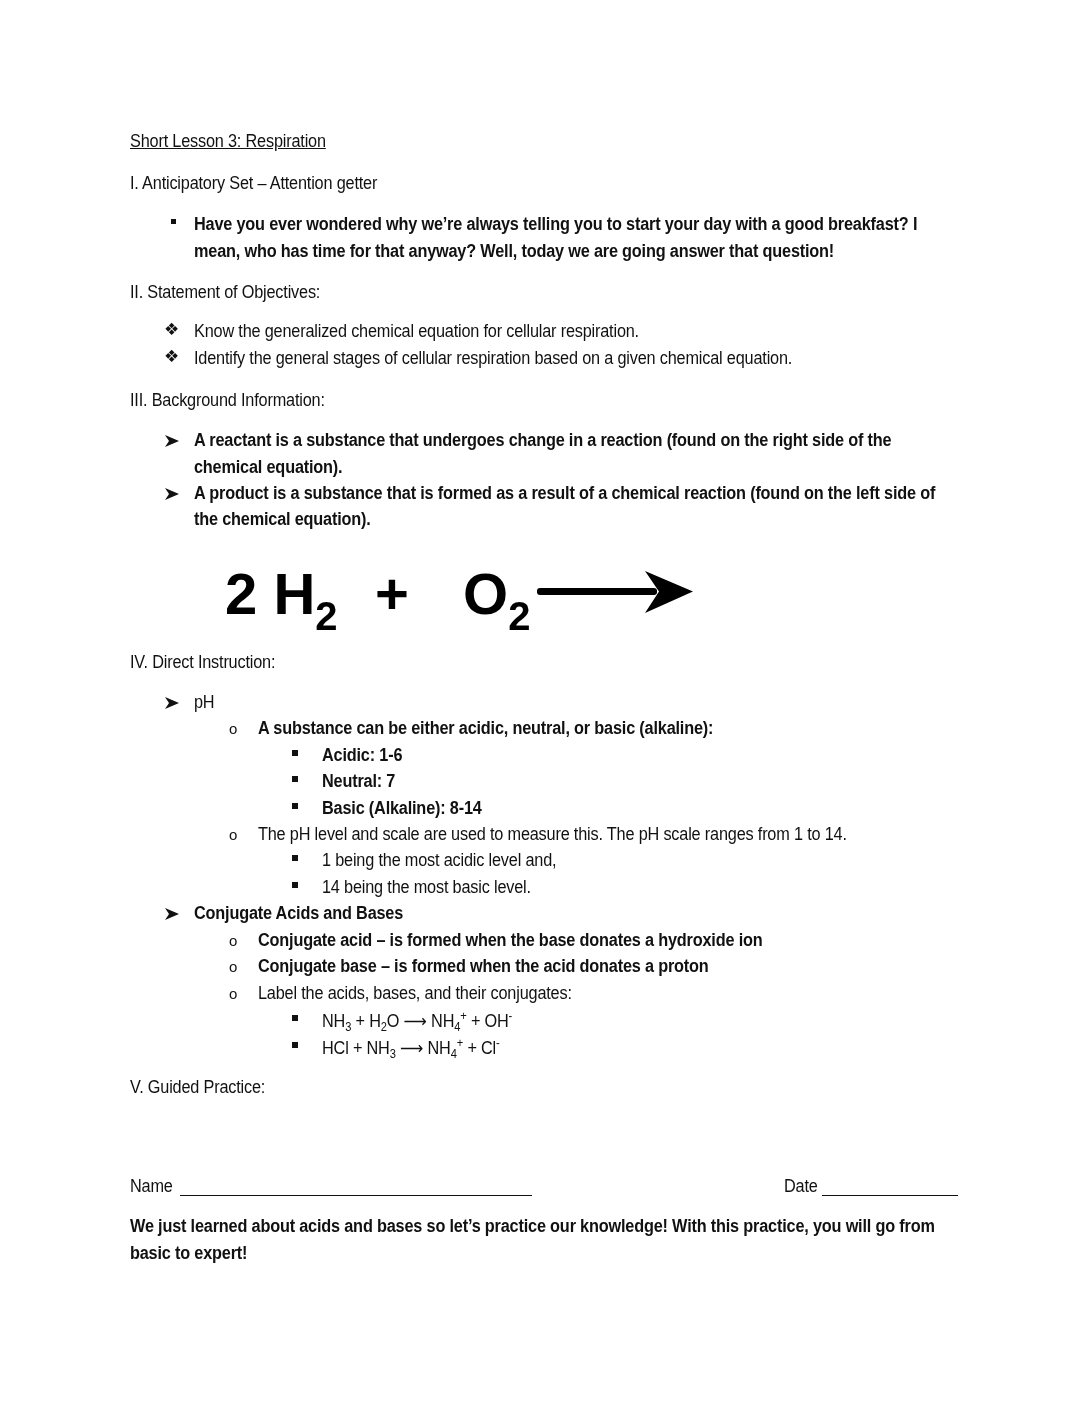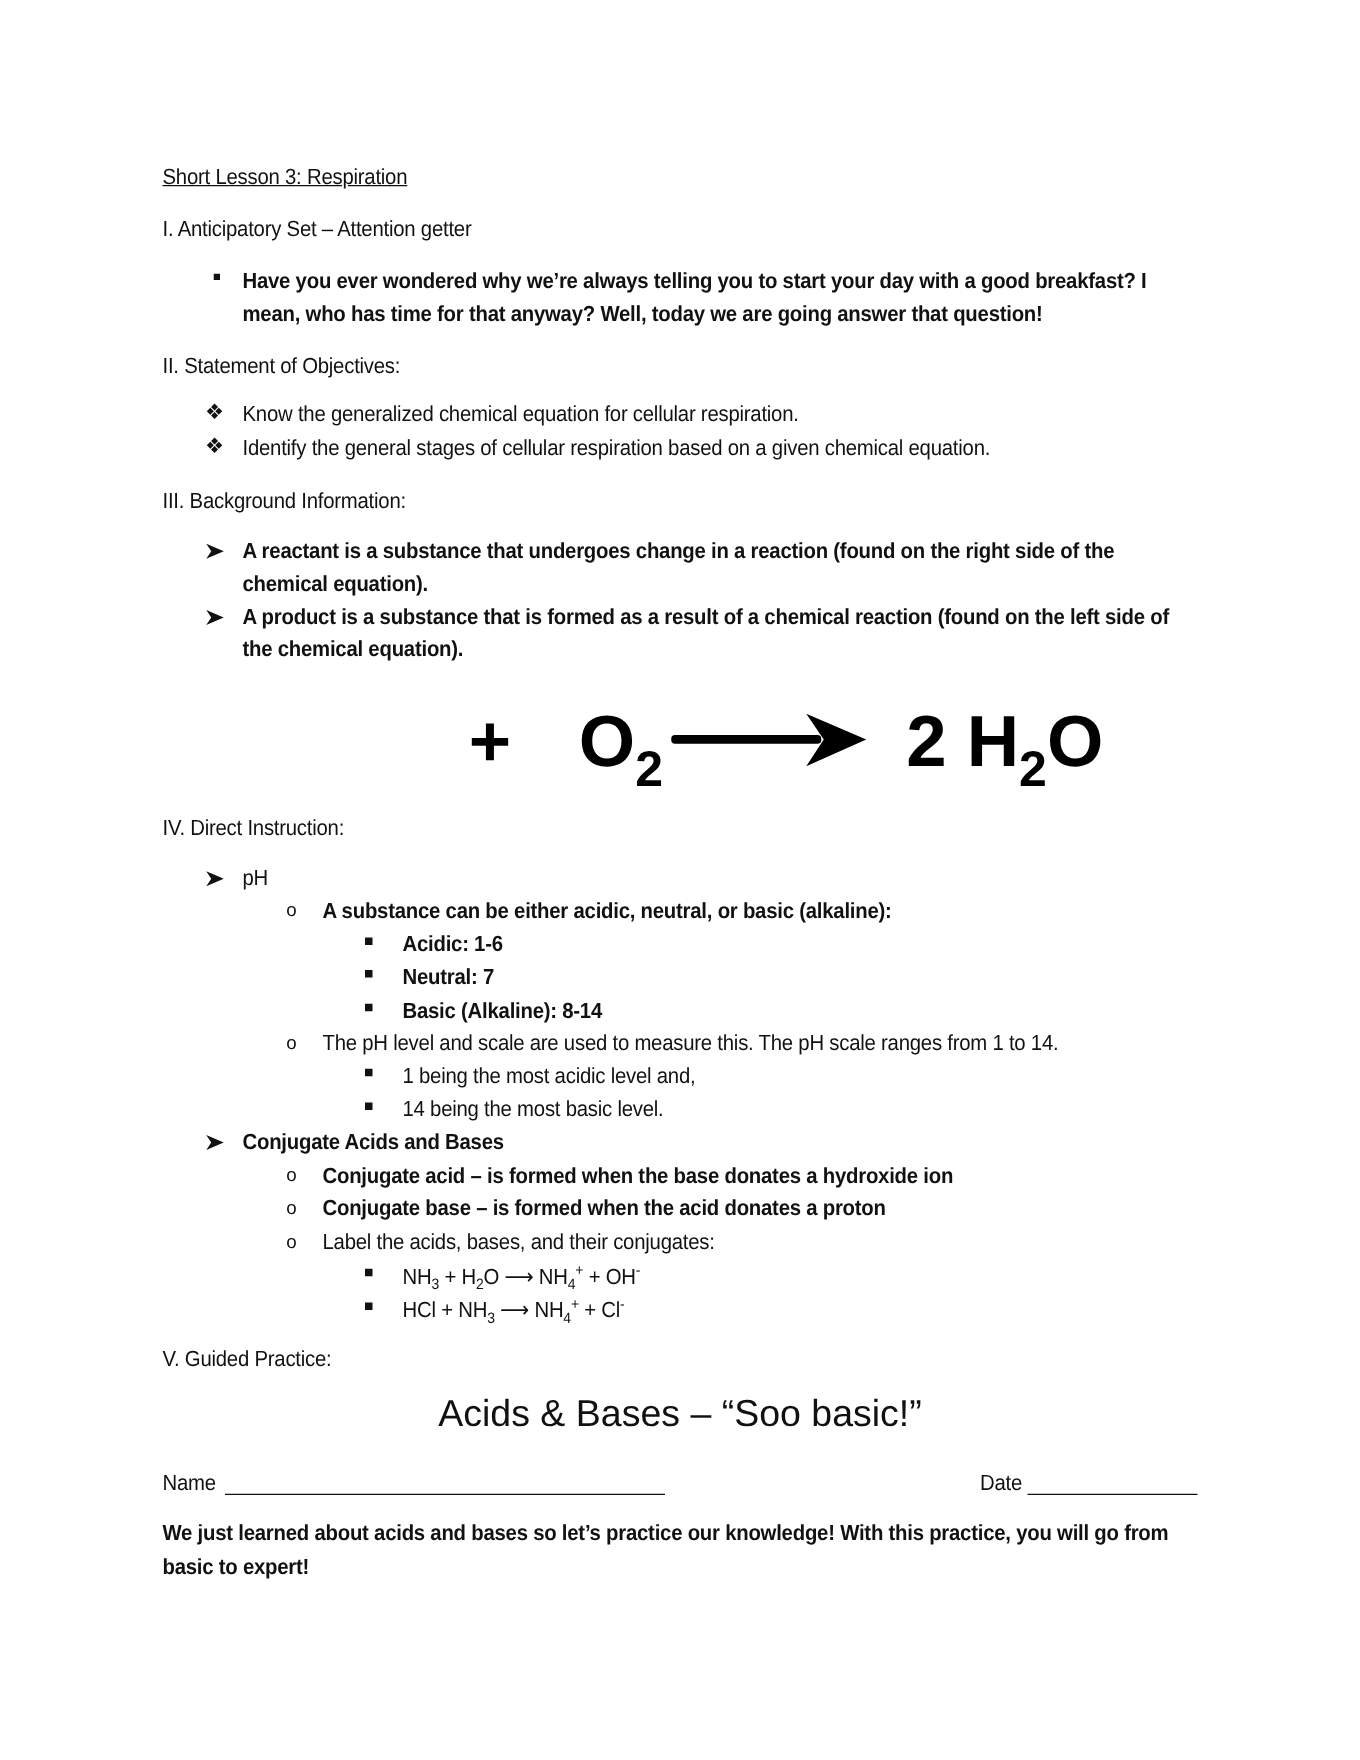--- a/index.html
+++ b/index.html
@@ -49,27 +49,27 @@
   <div class="abs t" style="left:194px; top:430px;"><b>A reactant</b><span class="b" style="font-weight:bold"> is a substance that undergoes change in a reaction (found on the right side of the</span></div>
   <div class="abs t b" style="left:194px; top:457px;">chemical equation).</div>
 
   <svg class="arrow-bul" style="left:164px; top:487px;" viewBox="0 0 16 14">
       <path d="M1 1 L15 7 L1 13 L5 7 Z" fill="#111"></path>
     </svg>
   <div class="abs t" style="left:194px; top:483px;"><b>A product</b><span style="font-weight:bold"> is a substance that is formed as a result of a chemical reaction (found on the left side of</span></div>
   <div class="abs t b" style="left:194px; top:509px;">the chemical equation).</div>
 
   <div class="eq-wrap">
+    <div class="eq" style="left:0px; top:10px;"><span>2</span> <span>H</span><sub>2</sub></div>
     <div class="eq" style="left:150px; top:10px;">+</div>
     <div class="eq" style="left:217px; top:10px;margin-left:21px;"><span>O</span><sub>2</sub></div>
     <svg style="position:absolute; left:310px; top:14px;" width="160" height="46" viewBox="0 0 160 46">
       <rect x="2" y="19" width="120" height="7" rx="3" fill="#000"></rect>
       <path d="M110 2 L158 22.5 L110 44 L124 22.5 Z" fill="#000"></path>
     </svg>
-    <div class="eq" style="left:500px; top:10px;"><span>2</span> <span>H</span><sub>2</sub><span>O</span></div>
   </div>
 
   <div class="abs t" style="left:130px; top:652px;">IV. Direct Instruction:</div>
 
   <svg class="arrow-bul" style="left:164px; top:696px;" viewBox="0 0 16 14">
       <path d="M1 1 L15 7 L1 13 L5 7 Z" fill="#111"></path>
     </svg>
   <div class="abs t" style="left:194px; top:692px;">pH</div>
 
   <div class="circ" style="left:229px; top:720px;">o</div>
@@ -103,21 +103,20 @@
   <div class="abs t" style="left:258px; top:983px;">Label the acids, bases, and their conjugates:</div>
 
   <div class="sq" style="left:292px; top:1015px;"></div>
   <div class="abs t" style="left:322px; top:1009px;"><span>NH</span><sub class="s">3</sub><span> + H</span><sub class="s">2</sub><span>O ⟶ NH</span><sub class="s">4</sub><sup class="s">+</sup><span> + OH</span><sup class="s">-</sup></div>
 
   <div class="sq" style="left:292px; top:1042px;"></div>
   <div class="abs t" style="left:322px; top:1036px;"><span>HCl + NH</span><sub class="s">3</sub><span> ⟶ NH</span><sub class="s">4</sub><sup class="s">+</sup><span> + Cl</span><sup class="s">-</sup></div>
 
   <div class="abs t" style="left:130px; top:1077px;">V. Guided Practice:</div>
 
-  <div class="title-c">Acids &amp; Bases – “Soo basic!”</div>
 
   <div class="abs t" style="left:130px; top:1176px;">Name</div>
   <div class="blank" style="left:180px; top:1195px; width:352px;"></div>
   <div class="abs t" style="left:784px; top:1176px;">Date</div>
   <div class="blank" style="left:822px; top:1195px; width:136px;"></div>
 
   <div class="abs t b" style="left:130px; top:1216px;">We just learned about acids and bases so let’s practice our knowledge! With this practice, you will go from</div>
   <div class="abs t b" style="left:130px; top:1243px;">basic to expert!</div>
 
 </div>

